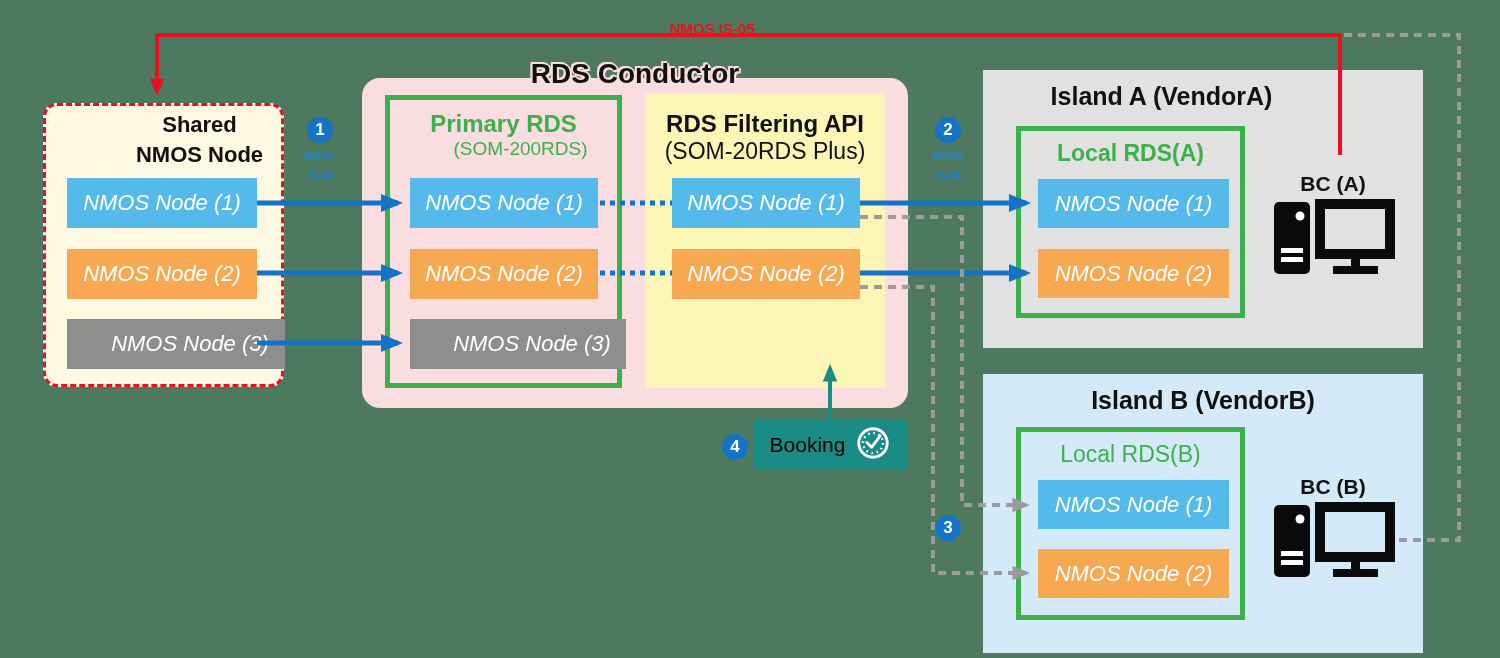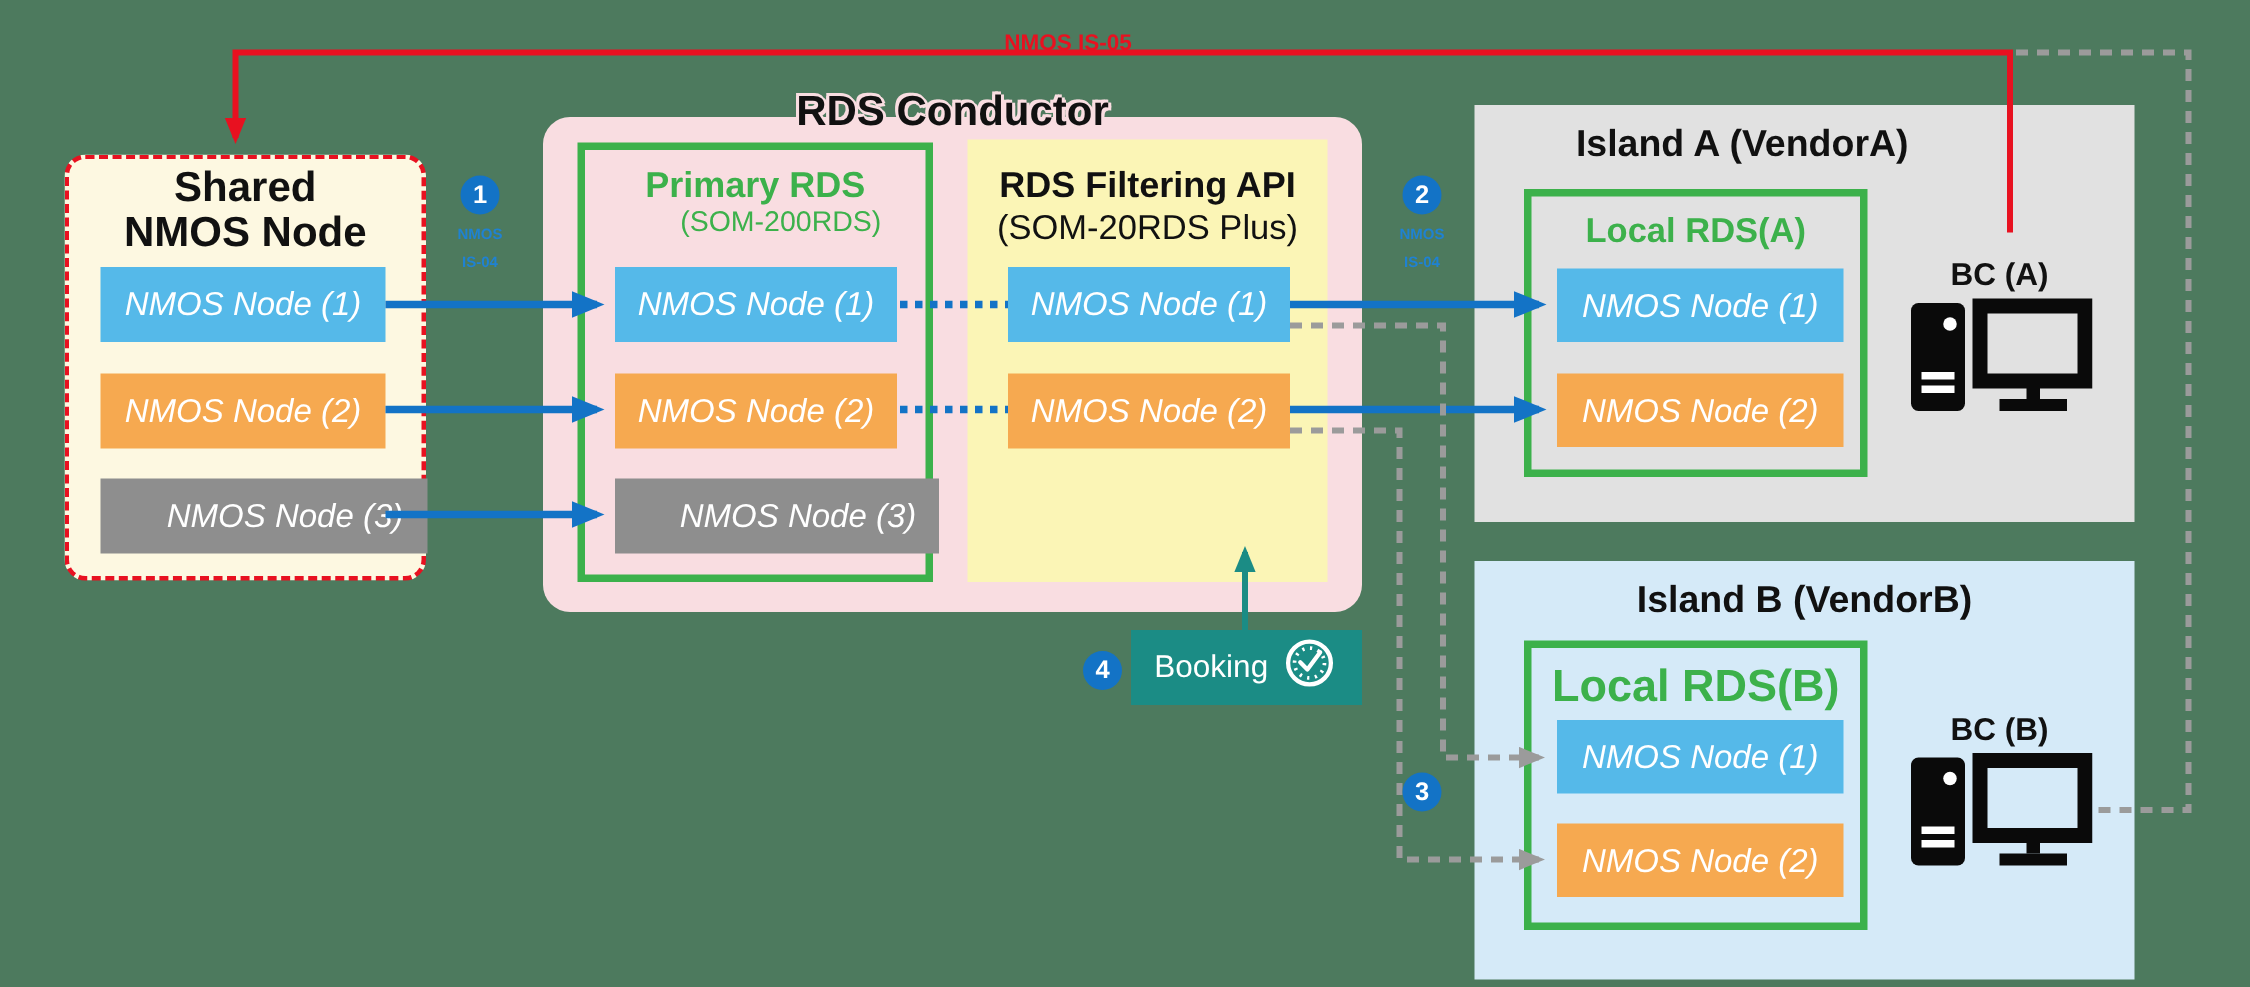--- a/index.html
+++ b/index.html
@@ -15,49 +15,49 @@
   .conductor-box{left:362px;top:78px;width:546px;height:330px;background:var(--pink);border-radius:18px;}
   .primary-box{left:385px;top:95px;width:237px;height:293px;border:5px solid var(--green);box-sizing:border-box;}
   .filtering-box{left:645px;top:93px;width:240px;height:295px;background:var(--yellow);}
   .island-a-box{left:983px;top:70px;width:440px;height:278px;background:var(--island-a-bg);}
   .island-b-box{left:983px;top:374px;width:440px;height:279px;background:var(--island-b-bg);}
   .local-box{width:229px;border:5px solid var(--green);box-sizing:border-box;}
   .local-a{left:1016px;top:126px;height:192px;}
   .local-b{left:1016px;top:427px;height:193px;}
 
   
-  .t-shared{left:43px;top:110px;width:241px;font-size:28px;font-weight:bold;line-height:30px;color:var(--title-black);}
+  .t-shared{left:43px;top:110px;width:241px;font-size:22px;font-weight:bold;line-height:30px;color:var(--title-black);padding-left:36px;}
   .t-conductor{left:362px;top:58px;width:546px;font-size:28px;font-weight:bold;color:var(--title-black);
     text-shadow:-2px 0 var(--pink),2px 0 var(--pink),0 -2px var(--pink),0 2px var(--pink),2px 2px var(--pink),-2px -2px var(--pink);}
   .t-primary{left:385px;top:110px;width:237px;font-size:24px;font-weight:bold;color:var(--green);}
   .t-sub-primary{left:385px;top:138px;width:271px;font-size:19px;color:var(--green);}
   .t-filtering{left:645px;top:110px;width:240px;font-size:24px;font-weight:bold;color:var(--title-black);}
   .t-sub-filtering{left:645px;top:138px;width:240px;font-size:23px;color:var(--title-black);}
   .t-island-a{left:983px;top:82px;width:357px;font-size:25px;font-weight:bold;color:var(--title-black);}
   .t-island-b{left:983px;top:386px;width:440px;font-size:25px;font-weight:bold;color:var(--title-black);}
   .t-local-a{left:1016px;top:140px;width:229px;font-size:23px;font-weight:bold;color:var(--green);}
-  .t-local-b{left:1016px;top:441px;width:229px;font-size:30px;font-weight:bold;color:var(--green);}
+  .t-local-b{left:1016px;top:441px;width:229px;font-size:23px;font-weight:normal;color:var(--green);}
   .t-bc{width:100px;font-size:21px;font-weight:bold;color:var(--title-black);}
 
   
   .node{position:absolute;height:50px;display:flex;align-items:center;justify-content:center;
     color:#fff;font-size:22px;white-space:nowrap;font-style:italic;}
   .n-blue{background:var(--node-blue);}
   .n-orange{background:var(--node-orange);}
   .n-gray{background:var(--node-gray);padding-left:28px;}
 
   
   .step{width:26px;height:26px;border-radius:50%;background:var(--arrow-blue);color:#fff;
     font-size:17px;font-weight:bold;display:flex;align-items:center;justify-content:center;z-index:6;}
   .is04{width:70px;font-size:10px;font-weight:bold;line-height:19px;color:var(--blue-text);z-index:6;}
   .is05{left:582px;top:4px;width:260px;font-size:15px;font-weight:bold;color:var(--red);z-index:6;margin-top:16px;}
 
   
   .booking{left:754px;top:420px;width:154px;height:50px;background:var(--teal);z-index:5;
-    display:flex;align-items:center;justify-content:center;gap:9px;color:#ffffff;font-size:21px;}
+    display:flex;align-items:center;justify-content:center;gap:9px;color:#000000;font-size:21px;}
 
   .bc-icon{width:125px;height:80px;}
   .bc-icon svg{display:block;}
 
   .overlay{position:absolute;left:0;top:0;width:1500px;height:658px;z-index:4;pointer-events:none;}
   .ln-blue{stroke:var(--arrow-blue);stroke-width:5;fill:none;}
   .ln-blue-dot{stroke:var(--arrow-blue);stroke-width:5;fill:none;stroke-dasharray:5 5;}
   .ln-gray{stroke:var(--dash-gray);stroke-width:4;fill:none;stroke-dasharray:8 6;}
   .ln-red{stroke:var(--red);stroke-width:4;fill:none;}
   .ln-teal{stroke:var(--teal);stroke-width:4;fill:none;}

